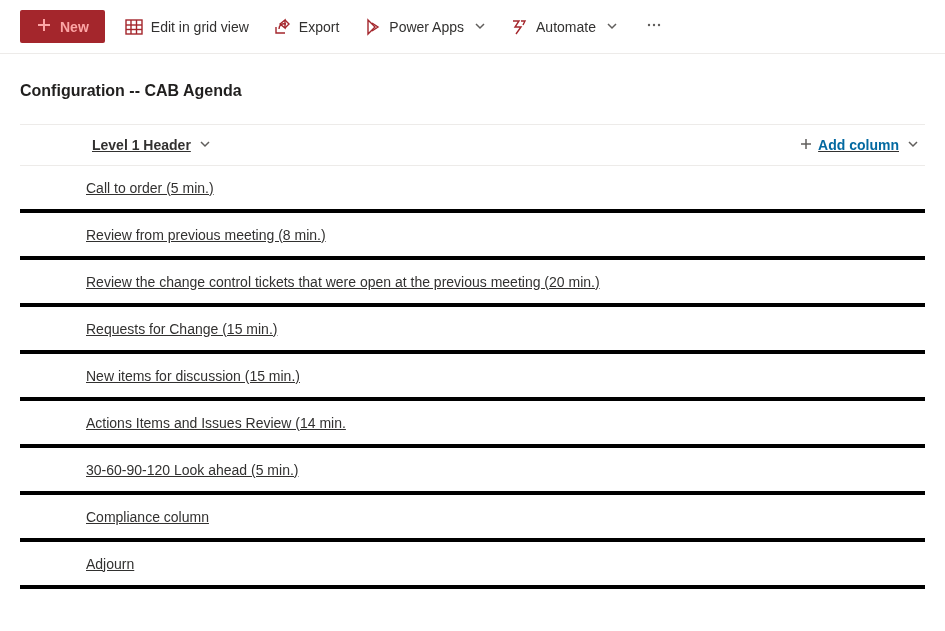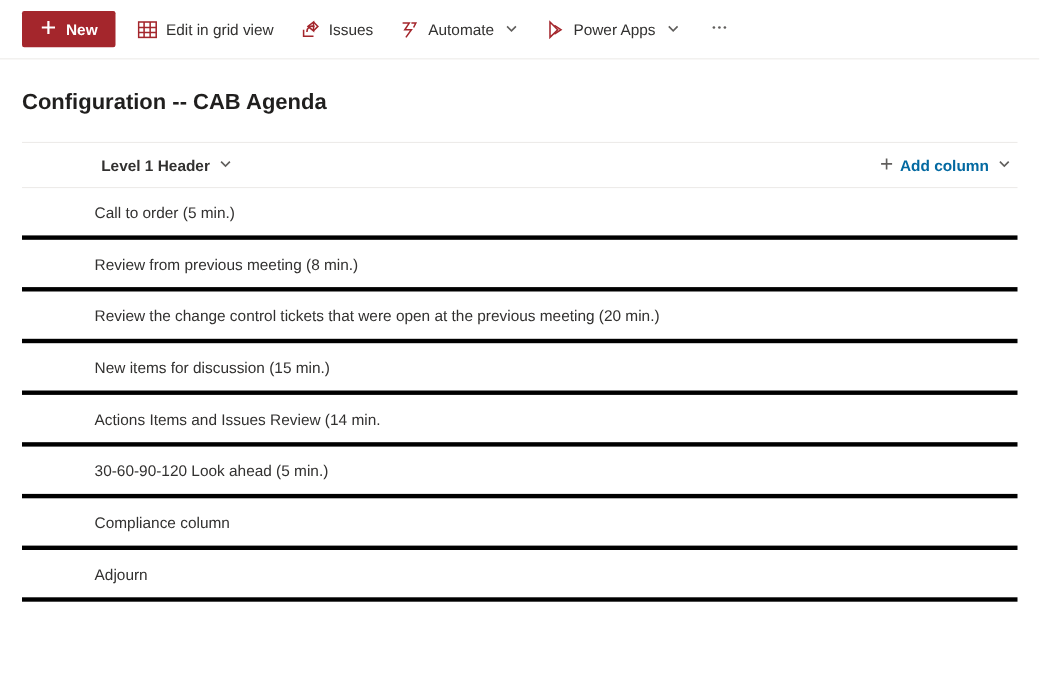--- a/index.html
+++ b/index.html
@@ -15,21 +15,21 @@
       display: flex;
       align-items: center;
       padding: 10px 20px;
       border-bottom: 1px solid #edebe9;
       gap: 16px;
     }
     .btn-new {
       display: inline-flex;
       align-items: center;
       background: #a4262c;
-      color: #ffffff;
+      color: #fca5a5;
       border: none;
       padding: 7px 16px;
       font-size: 14px;
       font-weight: 600;
       cursor: pointer;
       gap: 8px;
       border-radius: 2px;
     }
     .btn-new svg { width: 16px; height: 16px; }
     .cmd-item {
@@ -50,27 +50,28 @@
       align-items: center;
       justify-content: center;
       width: 32px;
       height: 32px;
       cursor: pointer;
       background: none;
       border: none;
       color: #605e5c;
     }
     .page-title {
-      font-size: 20px;
+      font-size: 16px;
       font-weight: 600;
       color: #201f1e;
       padding: 28px 20px 24px 20px;
     }
     .list-container {
       padding: 0 20px;
+      text-decoration: underline;
     }
     .list-header {
       display: flex;
       align-items: center;
       justify-content: space-between;
       border-top: 1px solid #edebe9;
       border-bottom: 1px solid #edebe9;
       padding: 0 0 0 66px;
       height: 42px;
     }
@@ -140,47 +141,47 @@
 
   <button class="cmd-item">
     <span class="icon-slot">
       <svg viewBox="0 0 18 18" fill="none" stroke="#a4262c" stroke-width="1.4">
         <path d="M3 9 L3 15 L12 15"></path>
         <path d="M7 6 L12 2 L12 10 Z" fill="none"></path>
         <path d="M12 2 L16 6 L12 10" fill="none"></path>
         <path d="M6 11 C6 7 9 5 13 6"></path>
       </svg>
     </span>
-    <span>Issues</span>
-  </button>
-
-
-  <button class="cmd-item">
-    <span class="icon-slot">
-      <svg viewBox="0 0 18 18" fill="none" stroke="#a4262c" stroke-width="1.4">
-        <path d="M3 3 L9 3 L5 9 L11 9 L6 16"></path>
-        <path d="M11 3 L15 3 L13 7"></path>
-      </svg>
-    </span>
-    <span>Automate</span>
+    <span>Export</span>
+  </button>
+
+
+  <button class="cmd-item">
+    <span class="icon-slot">
+      <svg viewBox="0 0 18 18" fill="none" stroke="#a4262c" stroke-width="1.4">
+        <path d="M5 2 L12 9 L5 16 Z"></path>
+        <path d="M9 5 L15 9 L9 13"></path>
+      </svg>
+    </span>
+    <span>Power Apps</span>
     <span>
       <svg class="chevron-down" viewBox="0 0 12 12" fill="none" stroke="#605e5c" stroke-width="1.5">
         <polyline points="2,4 6,8 10,4"></polyline>
       </svg>
     </span>
   </button>
 
   <button class="cmd-item">
     <span class="icon-slot">
       <svg viewBox="0 0 18 18" fill="none" stroke="#a4262c" stroke-width="1.4">
-        <path d="M5 2 L12 9 L5 16 Z"></path>
-        <path d="M9 5 L15 9 L9 13"></path>
-      </svg>
-    </span>
-    <span>Power Apps</span>
+        <path d="M3 3 L9 3 L5 9 L11 9 L6 16"></path>
+        <path d="M11 3 L15 3 L13 7"></path>
+      </svg>
+    </span>
+    <span>Automate</span>
     <span>
       <svg class="chevron-down" viewBox="0 0 12 12" fill="none" stroke="#605e5c" stroke-width="1.5">
         <polyline points="2,4 6,8 10,4"></polyline>
       </svg>
     </span>
   </button>
 
   <button class="overflow-btn">
     <span>
       <svg width="16" height="16" viewBox="0 0 16 16" fill="#605e5c">
@@ -226,20 +227,23 @@
       <div class="list-row">
         <span>Call to order (5 min.)</span>
       </div>
       <div class="list-row">
         <span>Review from previous meeting (8 min.)</span>
       </div>
       <div class="list-row">
         <span>Review the change control tickets that were open at the previous meeting (20 min.)</span>
       </div>
       <div class="list-row">
+        <span>Requests for Change (15 min.)</span>
+      </div>
+      <div class="list-row">
         <span>New items for discussion (15 min.)</span>
       </div>
       <div class="list-row">
         <span>Actions Items and Issues Review (14 min.</span>
       </div>
       <div class="list-row">
         <span>30-60-90-120 Look ahead (5 min.)</span>
       </div>
       <div class="list-row">
         <span>Compliance column</span>

